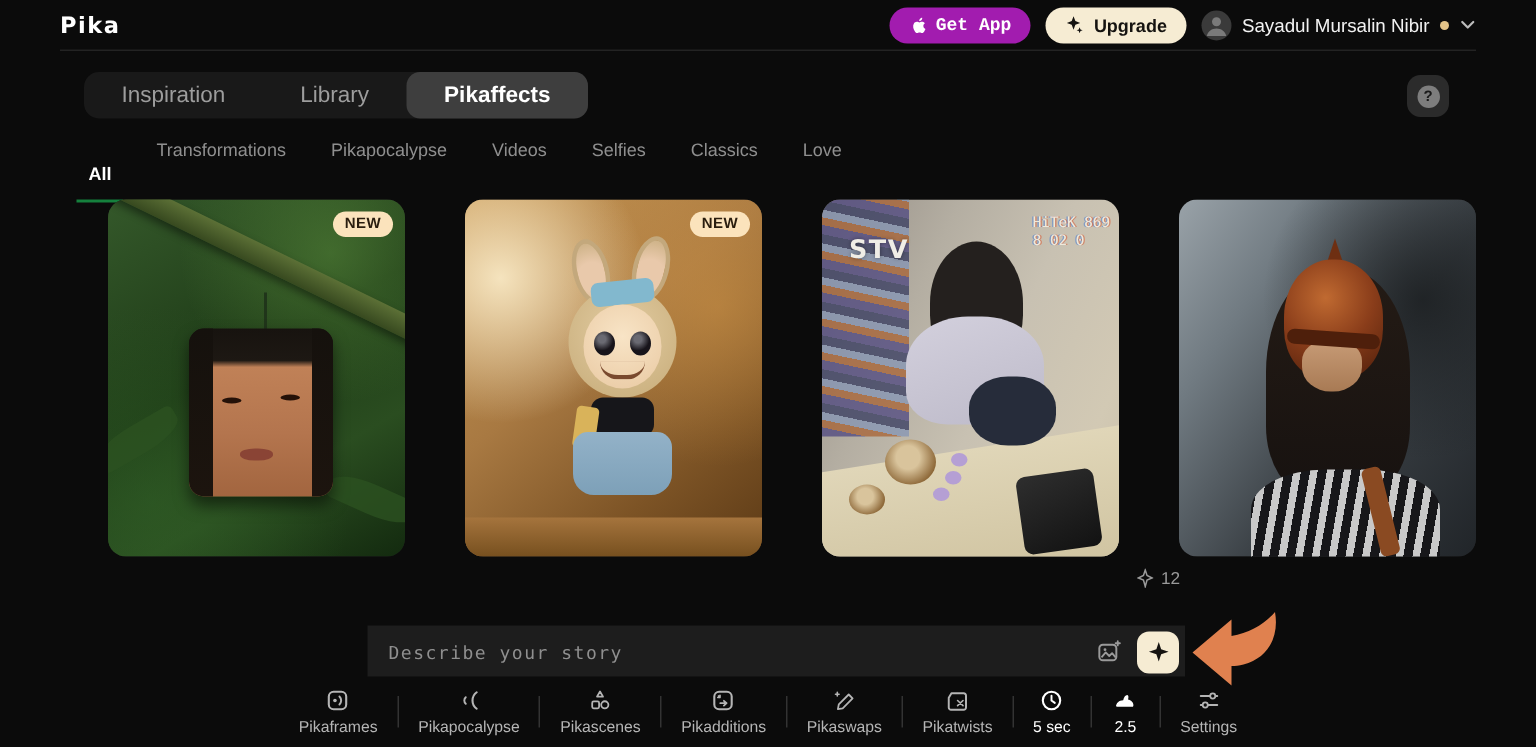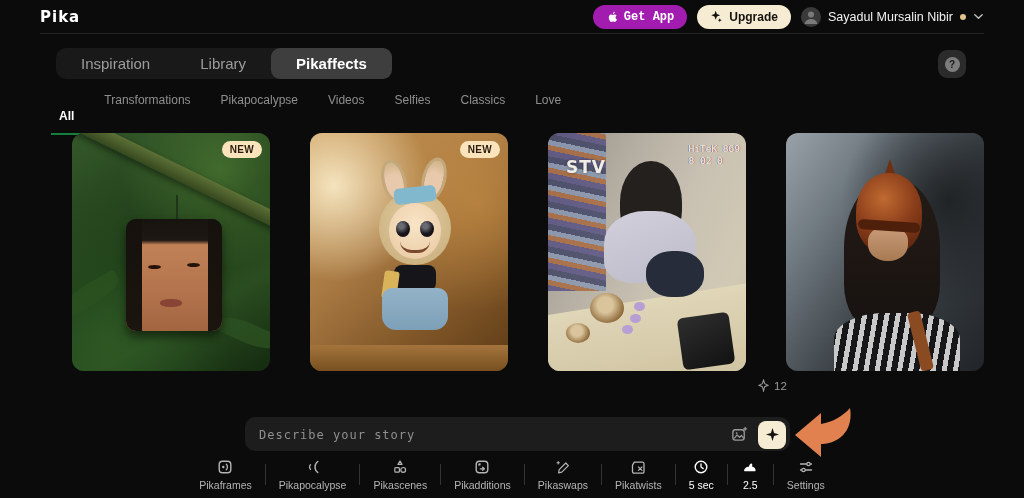--- a/index.html
+++ b/index.html
@@ -159,21 +159,21 @@
   .mask-band { position:absolute; top:88px; left:72px; width:62px; height:10px;
     border-radius:5px; background:#4e1f0b; transform:rotate(4deg); }
   .mask-shirt { position:absolute; bottom:-8px; left:48px; width:126px; height:66px;
     border-radius:40% 40% 0 0;
     background:repeating-linear-gradient(100deg,#17171a 0 6px,#c9c9c9 6px 11px); }
   .mask-strap { position:absolute; bottom:0; left:128px; width:13px; height:60px;
     background:#8a4a22; transform:rotate(-14deg); border-radius:4px; }
 
   
   .prompt-bar { position:absolute; top:417px; left:245px; width:545px; height:34px;
-    background:#1d1d1d; border-radius:10px; display:flex; align-items:center;
+    background:#1d1d1d; border-radius:0; display:flex; align-items:center;
     padding:1px 4px 0 14px; }
   .prompt-input { flex:1; background:transparent; border:none; outline:none;
     color:#e0e0e0; font-family:"DejaVu Sans Mono", monospace; font-size:12px;
     letter-spacing:1px; }
   .prompt-input::placeholder { color:#8f8f8f; }
   .prompt-img-btn { background:none; border:none; cursor:pointer; padding:4px;
     display:flex; align-items:center; }
   .prompt-submit { width:28px; height:28px; background:#f6ecd3; border:none;
     border-radius:8px; display:flex; align-items:center; justify-content:center;
     cursor:pointer; margin-left:6px; }

